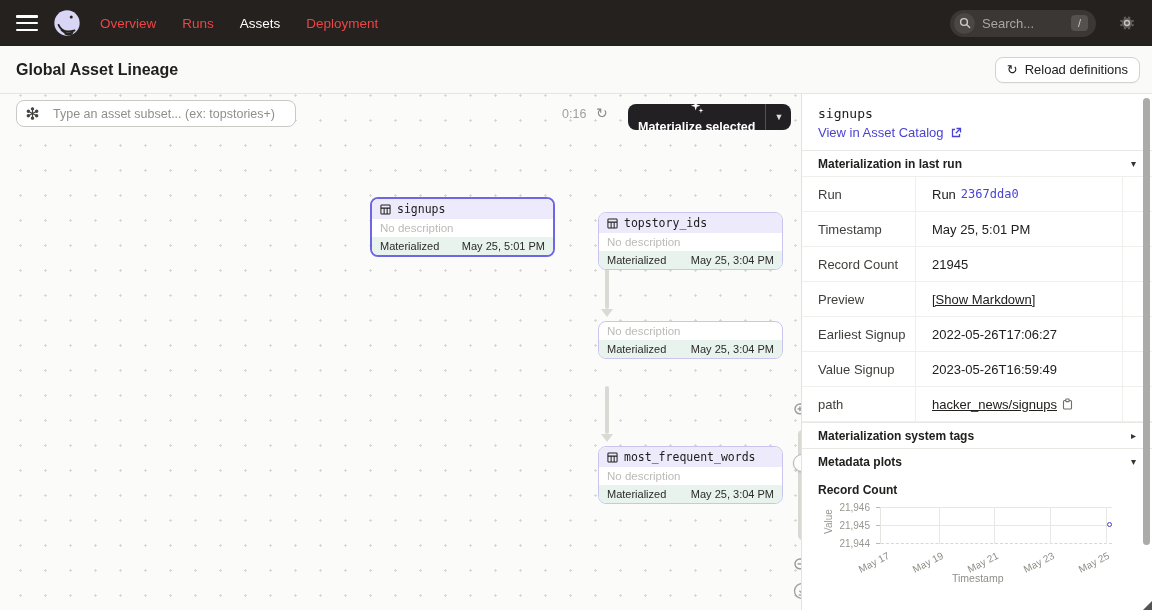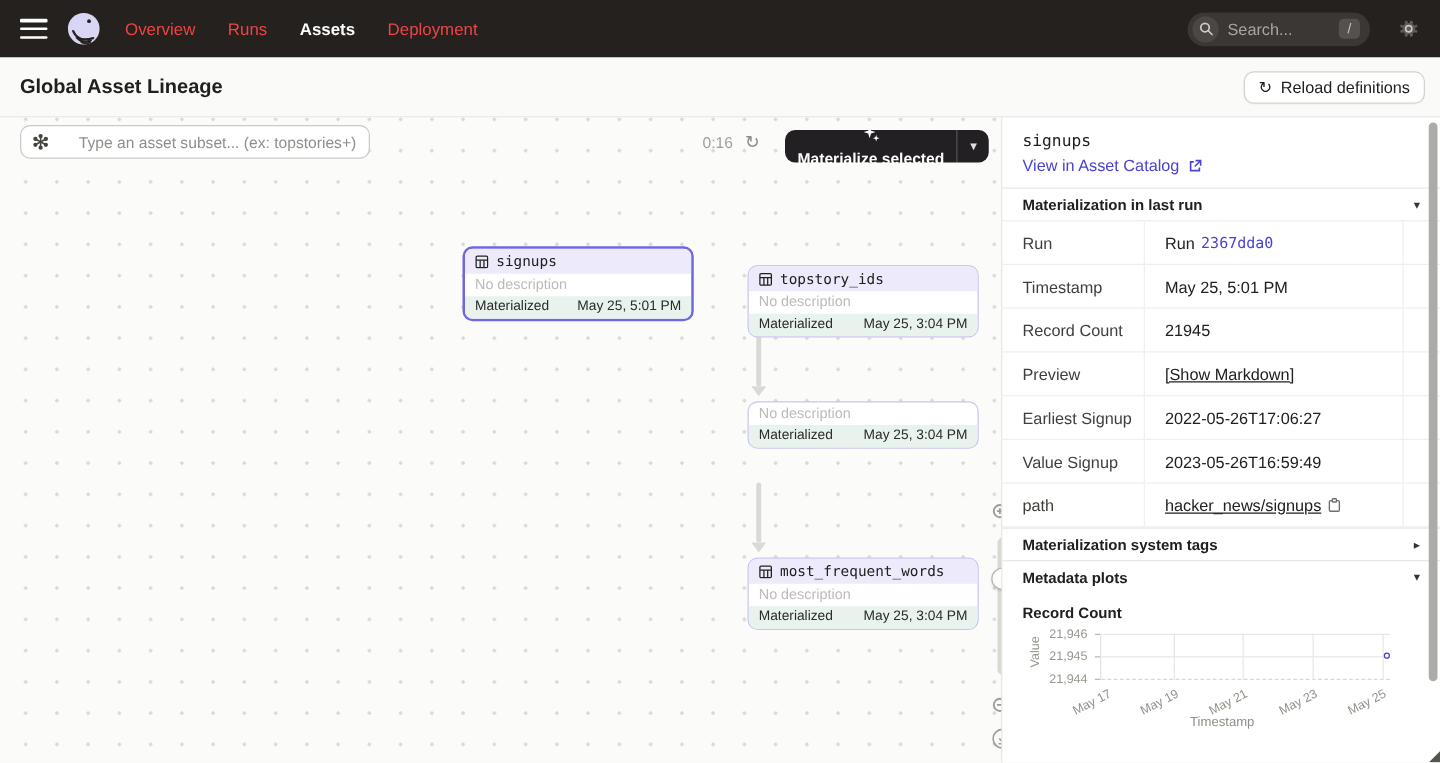--- a/index.html
+++ b/index.html
@@ -6,21 +6,21 @@
   html,body { width:1152px; height:610px; overflow:hidden; font-family:"Liberation Sans",sans-serif; background:#f6f6f4; }
   .mono { font-family:"DejaVu Sans Mono",monospace; }
 
   
   .topnav { height:46px; background:#24211f; display:flex; align-items:center; padding:0 16px; }
   .hamburger { width:22px; height:16px; display:flex; flex-direction:column; justify-content:space-between; cursor:pointer; margin-right:14px; }
   .hamburger span { display:block; height:2.5px; background:#fff; border-radius:1px; }
   .logo { width:30px; height:30px; margin-right:18px; }
   .navitems { display:flex; align-items:center; gap:26px; }
   .navitem { color:#ef4444; font-size:13.5px; cursor:pointer; }
-  .navitem.active { color:#ffffff; font-weight:bold; }
+  .navitem.active { color:#ffffff; font-weight:normal; }
   .topnav-spacer { flex:1; }
   .searchpill { display:flex; align-items:center; background:#3a3734; border-radius:15px; height:27px; width:146px; padding:0 8px 0 4px; margin-right:22px; }
   .search-circle { width:21px; height:21px; background:#4b4744; border-radius:50%; display:flex; align-items:center; justify-content:center; margin-right:7px; }
   .search-text { color:#a8a6a3; font-size:13px; flex:1; }
   .slash-badge { background:#55514e; color:#c9c7c4; border-radius:4px; font-size:11px; padding:2px 7px; }
   .gear { width:18px; height:18px; cursor:pointer; }
 
   
   .pageheader { height:48px; background:#fafaf9; border-bottom:1px solid #e5e5e2; display:flex; align-items:center; padding:0 12px 0 16px; }
   .pagetitle { font-size:16px; font-weight:bold; color:#21201e; }
@@ -28,37 +28,37 @@
   .reload-btn { display:flex; align-items:center; gap:7px; background:#ffffff; border:1px solid #d2d2ce; border-radius:8px; height:26px; padding:0 11px; font-size:13px; color:#21201e; cursor:pointer; box-shadow:0 1px 1px rgba(0,0,0,.03); }
   .reload-glyph { font-size:13px; color:#21201e; line-height:1; }
 
   
   .main { display:flex; height:516px; }
   .graph { position:relative; width:802px; height:516px; border-right:1px solid #e2e2df; overflow:hidden;
            background-color:#fbfbfa;
            background-image:radial-gradient(circle,#d9d9d4 1.2px, transparent 1.4px);
            background-size:25px 25px; background-position:8px 14px; }
 
-  .subset-input { position:absolute; left:16px; top:6px; width:280px; height:27px; background:#fff; border:1px solid #c9c9c5; border-radius:8px; display:flex; align-items:center; padding:0 9px; gap:24px; }
+  .subset-input { position:absolute; left:16px; top:6px; width:280px; height:27px; background:#fff; border:1px solid #c9c9c5; border-radius:8px; display:flex; align-items:center; padding:0 9px; gap:14px; }
   .subset-input input { border:none; outline:none; flex:1; font-size:12.5px; color:#55544f; background:transparent; }
   .subset-input input::placeholder { color:#8f8f8a; }
   .elapsed { position:absolute; left:562px; top:13px; font-size:12.5px; color:#a0a09b; }
   .refresh-glyph { position:absolute; left:596px; top:11px; font-size:14px; color:#8c8c87; cursor:pointer; }
 
   .mat-btn { position:absolute; left:628px; top:10px; height:26px; background:#232023; border-radius:8px; display:flex; align-items:center; color:#fff; cursor:pointer; }
   .mat-main { display:flex; align-items:center; gap:6px; padding:0 10px; font-size:12.5px; font-weight:bold;flex-direction:column; }
   .mat-caret { width:26px; height:26px; display:flex; align-items:center; justify-content:center; border-left:1px solid rgba(255,255,255,.22); font-size:9px; color:#dddddd; }
 
   
   .node { position:absolute; width:185px; background:#fff; border:1.5px solid #c9c5f0; border-radius:8px; overflow:hidden; cursor:pointer; }
   .node.selected { border:2px solid #6f66e2; }
   .node-header { background:#edeafb; display:flex; align-items:center; gap:6px; padding:3px 8px; height:20px; }
   .node-name { font-size:11.5px; color:#21201e; }
   .node-desc { padding:3px 8px; font-size:11.5px; color:#bcbbb8; height:18px; }
-  .node-footer { background:#e9f3ee; display:flex; justify-content:space-between; padding:2px 8px 3px 8px; font-size:11px; color:#2b2b28; height:18px; }
+  .node-footer { background:#e9f3ee; display:flex; justify-content:space-between; padding:2px 8px 3px 8px; font-size:11px; color:#2b2b28; height:18px;align-items:center; }
 
   
   .edge { position:absolute; width:4px; background:#dadad5; border-radius:2px; }
   .edge-head { position:absolute; width:0; height:0; border-left:6px solid transparent; border-right:6px solid transparent; border-top:8px solid #dadad5; }
 
   
   .zoomcol { position:absolute; right:8px; }
   .zc-icon { position:absolute; left:0; width:18px; height:18px; color:#9d9d99; cursor:pointer; }
   .slider-track { position:absolute; left:5px; top:336px; width:9px; height:110px; background:#d9d9d4; border-radius:5px; cursor:pointer; }
   .slider-handle { position:absolute; left:0px; top:360px; width:18px; height:18px; background:#fdfdfc; border:1px solid #b5b5b1; border-radius:50%; box-shadow:0 1px 2px rgba(0,0,0,.12); cursor:grab; }

